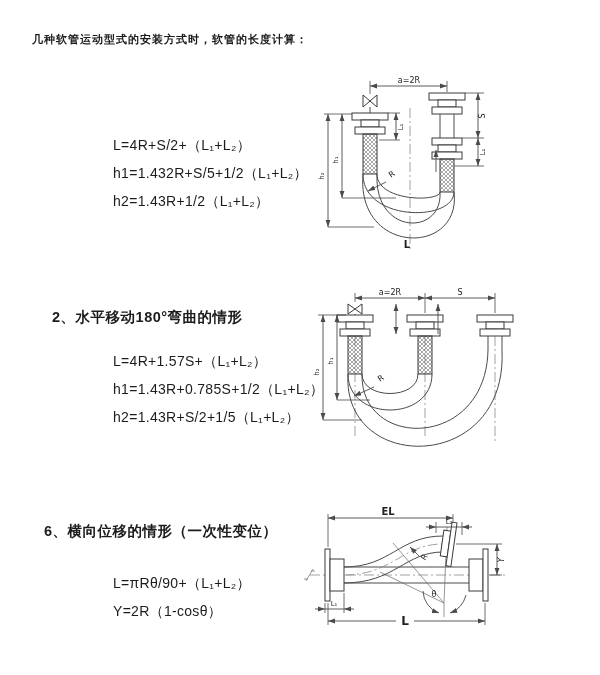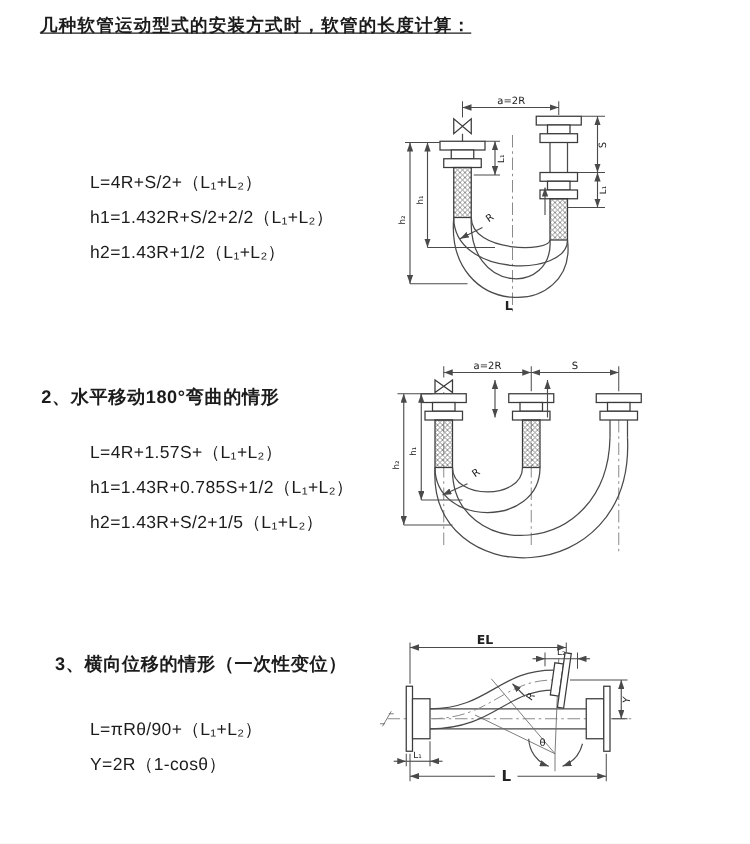--- a/index.html
+++ b/index.html
@@ -1,21 +1,21 @@
 <!DOCTYPE html>
 <html><head>
 <meta charset="utf-8">
 <style>
   html,body{margin:0;padding:0;background:#f4f4f4;}
   #page{position:relative;width:600px;height:675px;background:#ffffff;overflow:hidden;
         font-family:"Liberation Sans","DejaVu Sans",sans-serif;color:#1c1c1c;}
-  .title{position:absolute;left:32px;top:12px;font-size:14px;font-weight:600;letter-spacing:1px;text-decoration:underline;}
+  .title{position:absolute;left:32px;top:32px;font-size:11px;font-weight:600;letter-spacing:1px;}
   .sec-heading{position:absolute;font-size:14.5px;font-weight:600;letter-spacing:0.5px;}
   .formulas{position:absolute;font-size:14px;font-weight:400;letter-spacing:0.3px;}
-  .formulas div{height:15px;line-height:15px;margin-bottom:13px;white-space:nowrap;}
+  .formulas div{height:15px;line-height:15px;margin-bottom:13px;white-space:nowrap;margin-left:41px;}
   svg{position:absolute;overflow:visible;}
   svg text{font-family:"DejaVu Sans","Liberation Sans",sans-serif;fill:#222;}
   .dim{stroke:#4a4a4a;stroke-width:0.9;fill:none;}
   .ext{stroke:#4a4a4a;stroke-width:0.8;fill:none;}
   .hose{stroke:#4a4a4a;stroke-width:1;fill:none;}
   .fitting{stroke:#3a3a3a;stroke-width:1;fill:#ffffff;}
   .braid{stroke:#3a3a3a;stroke-width:1;}
   .cl{stroke:#8a8a8a;stroke-width:0.8;fill:none;stroke-dasharray:10 3 2 3;}
   .constr{stroke:#6a6a6a;stroke-width:0.7;fill:none;}
   .lbl-s{font-size:8px;}
@@ -36,32 +36,32 @@
       <pattern id="hatch" width="4" height="4" patternUnits="userSpaceOnUse">
         <path d="M0,0 L4,4 M4,0 L0,4" stroke="#6f6f6f" stroke-width="0.6"></path>
       </pattern>
     </defs>
   </svg>
 
   <div class="title">几种软管运动型式的安装方式时，软管的长度计算：</div>
 
   <div class="formulas" style="left:72px;top:138px">
     <div>L=4R+S/2+（L₁+L₂）</div>
-    <div>h1=1.432R+S/2+2/2（L₁+L₂）</div>
+    <div>h1=1.432R+S/5+1/2（L₁+L₂）</div>
     <div>h2=1.43R+1/2（L₁+L₂）</div>
   </div>
 
-  <div class="sec-heading" style="left:33px;top:308px">2、水平移动180°弯曲的情形</div>
+  <div class="sec-heading" style="left:52px;top:308px">2、水平移动180°弯曲的情形</div>
   <div class="formulas" style="left:72px;top:354px">
     <div>L=4R+1.57S+（L₁+L₂）</div>
     <div>h1=1.43R+0.785S+1/2（L₁+L₂）</div>
     <div>h2=1.43R+S/2+1/5（L₁+L₂）</div>
   </div>
 
-  <div class="sec-heading" style="left:44px;top:522px">3、横向位移的情形（一次性变位）</div>
+  <div class="sec-heading" style="left:44px;top:522px">6、横向位移的情形（一次性变位）</div>
   <div class="formulas" style="left:72px;top:576px">
     <div>L=πRθ/90+（L₁+L₂）</div>
     <div>Y=2R（1-cosθ）</div>
   </div>
 
   <svg style="left:312px;top:70px" width="280" height="195" viewBox="0 0 280 195">
 
     <line class="cl" x1="98" y1="38" x2="98" y2="180"></line>
 
     <line class="ext" x1="58" y1="24" x2="58" y2="11"></line>

